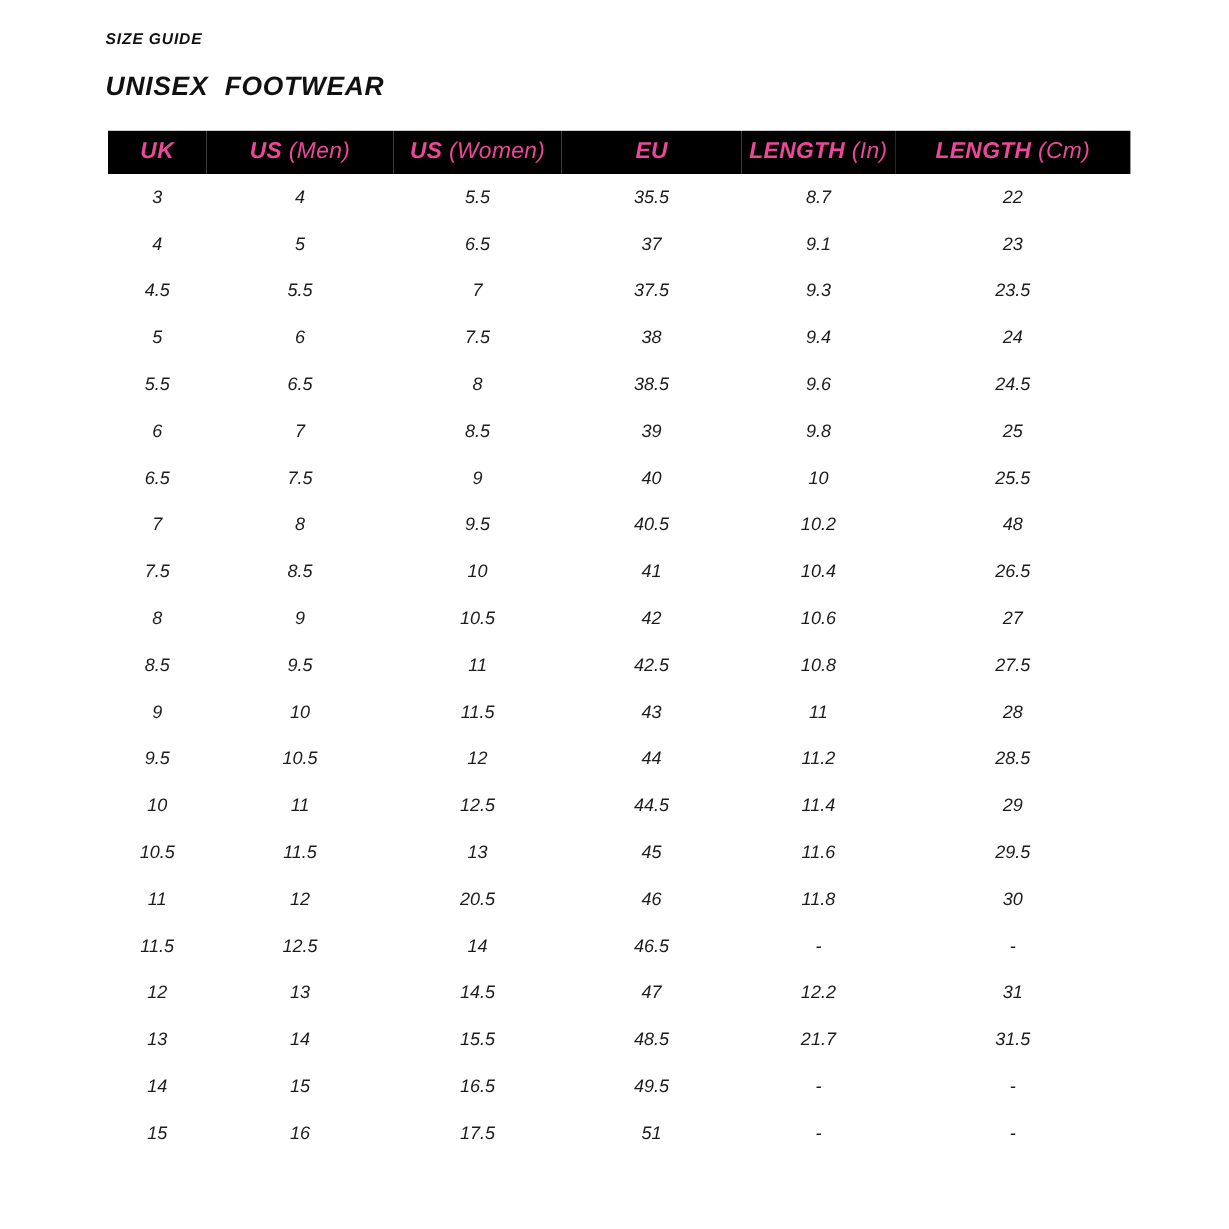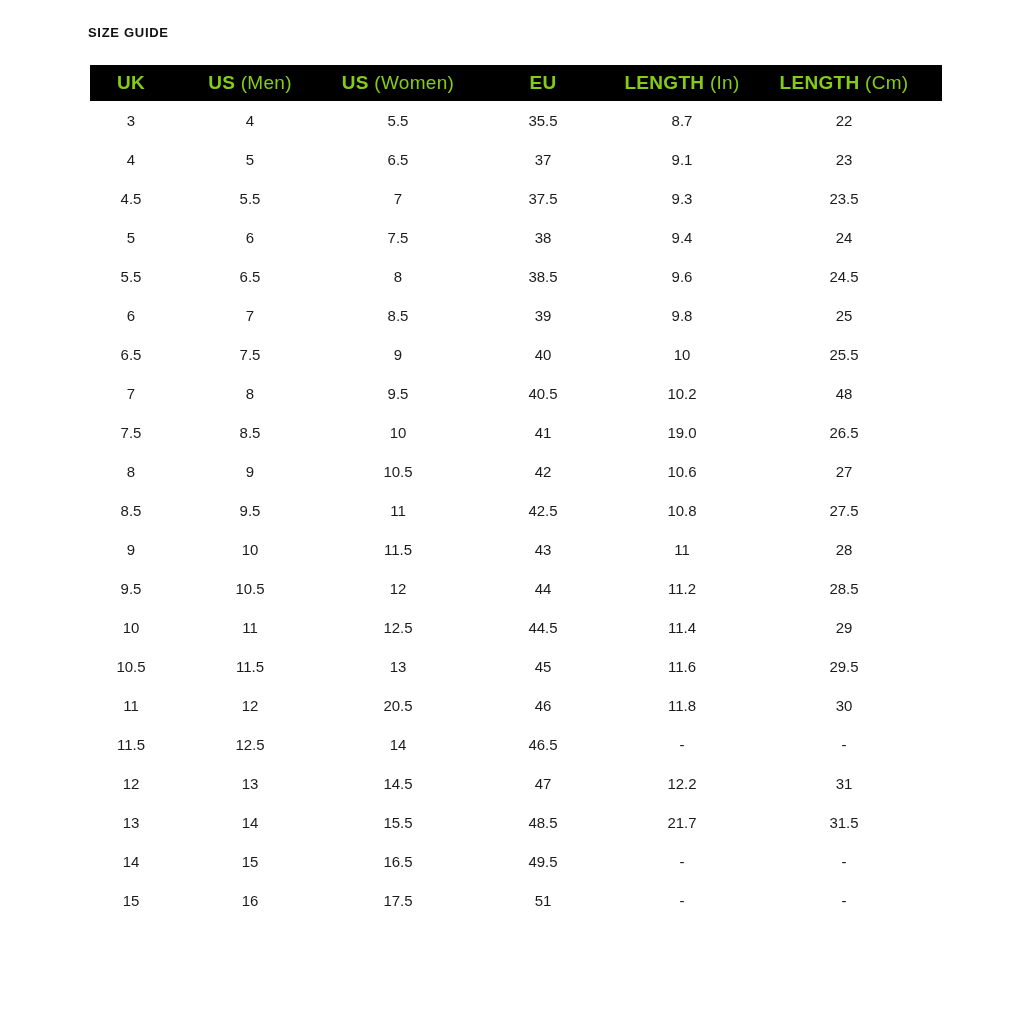--- a/index.html
+++ b/index.html
@@ -9,20 +9,21 @@
     background: #ffffff;
     font-family: "Liberation Sans", sans-serif;
   }
   body {
     width: 1024px;
     height: 1024px;
     overflow: hidden;
   }
   .page {
     padding: 26px 82px 0 88px;
+    font-style: italic;
   }
   .eyebrow {
     font-size: 13px;
     font-weight: 700;
     letter-spacing: 0.7px;
     color: #111111;
     line-height: 1;
   }
   .title {
     margin: 22px 0 0 0;
@@ -64,32 +65,33 @@
     font-weight: 400;
     color: #1c1c1c;
     white-space: nowrap;
   }
 </style>
 </head>
 <body style="background: rgb(255, 255, 255);">
 
 <div class="page">
   <div class="eyebrow">SIZE GUIDE</div>
+  <h1 class="title">UNISEX FOOTWEAR</h1>
 
   <table class="size-table">
     <colgroup>
       <col style="width:82px">
       <col style="width:156px">
       <col style="width:140px">
       <col style="width:150px">
       <col style="width:128px">
       <col style="width:196px">
     </colgroup>
     <thead>
-      <tr id="header-row" style="background: rgb(0, 0, 0); color: #84cc16;">
+      <tr id="header-row" style="background: rgb(0, 0, 0); color: #ec4899;">
           <th><span class="th-main">UK</span></th>
           <th><span class="th-main">US</span><span class="th-sub">&nbsp;(Men)</span></th>
           <th><span class="th-main">US</span><span class="th-sub">&nbsp;(Women)</span></th>
           <th><span class="th-main">EU</span></th>
           <th><span class="th-main">LENGTH</span><span class="th-sub">&nbsp;(In)</span></th>
           <th><span class="th-main">LENGTH</span><span class="th-sub">&nbsp;(Cm)</span></th>
         </tr>
     </thead>
     <tbody id="table-body">
         <tr>
@@ -154,21 +156,21 @@
           <td>9.5</td>
           <td>40.5</td>
           <td>10.2</td>
           <td>48</td>
         </tr>
         <tr>
           <td>7.5</td>
           <td>8.5</td>
           <td>10</td>
           <td>41</td>
-          <td>19.0</td>
+          <td>10.4</td>
           <td>26.5</td>
         </tr>
         <tr>
           <td>8</td>
           <td>9</td>
           <td>10.5</td>
           <td>42</td>
           <td>10.6</td>
           <td>27</td>
         </tr>

